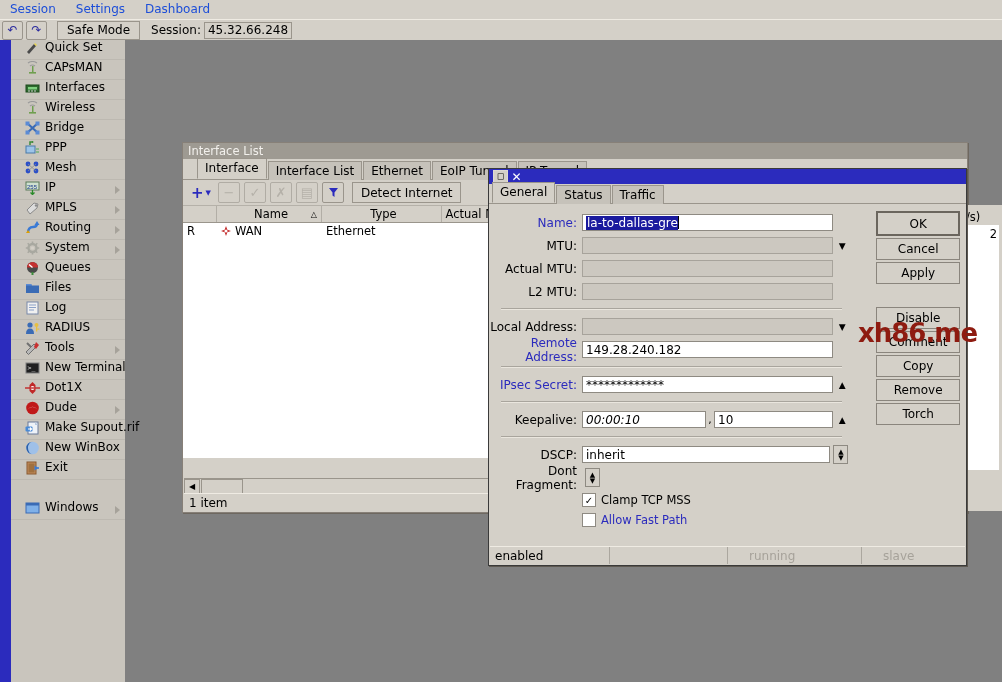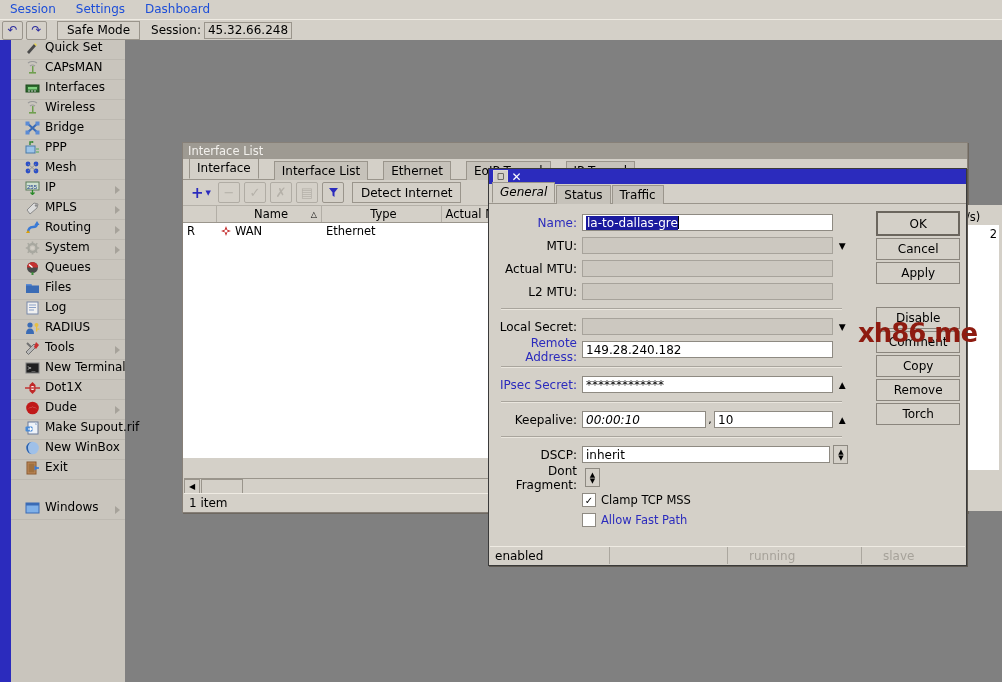--- a/index.html
+++ b/index.html
@@ -44,22 +44,22 @@
   .sbitem .lbl{white-space:nowrap;}
   .arw{position:absolute;right:5px;top:6px;width:0;height:0;
     border-left:5px solid #a6a29a;border-top:4px solid transparent;border-bottom:4px solid transparent;}
   .gap{height:20px;border-bottom:none;}
 
   
   .iwin{position:absolute;left:182px;top:142px;width:784px;height:369px;
     background:#d4d0c8;border:1px solid #878078;box-shadow:1px 1px 0 #6e6860;}
   .iwin-title{height:16px;background:#9e9a92;color:#f2f0ec;
     display:flex;align-items:center;padding-left:5px;font-size:11.5px;}
-  .itabs{height:20px;display:flex;align-items:flex-end;padding-left:6px;
-    border-bottom:1px solid #9a958c;background:#d4d0c8;gap:14px;}
+  .itabs{height:20px;display:flex;align-items:flex-end;padding-left:14px;
+    border-bottom:1px solid #9a958c;background:#d4d0c8;}
   .itab{padding:2px 7px 2px 7px;font-size:12px;border:1px solid #9a958c;
     border-bottom:none;background:#c6c2ba;margin-right:1px;position:relative;top:1px;}
   .itab.sel{background:#d4d0c8;top:0;padding-bottom:3px;border-bottom:1px solid #d4d0c8;}
   .itoolbar{height:25px;display:flex;align-items:center;padding-left:5px;gap:4px;
     border-bottom:1px solid #b5b1a9;}
   .ibtn{width:20px;height:19px;border:1px solid #b0aca4;background:#d4d0c8;
     display:flex;align-items:center;justify-content:center;font-size:13px;color:#b5b1a9;border-radius:2px;}
   .ibtn.on{color:#2b2bbd;border-color:#9a958c;}
   .ibtn.plain{border:none;background:transparent;}
   .detect{height:19px;border:1px solid #9a958c;background:#d4d0c8;
@@ -85,21 +85,21 @@
     padding-left:4px;color:#fff;font-size:11.5px;}
   .dlg-title .t{flex:1;}
   .winbtn{width:13px;height:12px;border:1px solid #dedad2;background:#d4d0c8;
     margin-right:2px;display:flex;align-items:center;justify-content:center;
     color:#000;font-size:9px;line-height:1;}
   .winbtn.x{border:none;background:transparent;color:#fff;font-size:12px;font-weight:bold;}
   .dtabs{height:19px;display:flex;align-items:flex-end;padding-left:3px;
     border-bottom:1px solid #9a958c;}
   .dtab{padding:2px 7px;font-size:12px;border:1px solid #9a958c;border-bottom:none;
     background:#c6c2ba;margin-right:1px;position:relative;top:1px;}
-  .dtab.sel{background:#d4d0c8;top:0;padding-bottom:3px;border-bottom:1px solid #d4d0c8;font-style:italic;}
+  .dtab.sel{background:#d4d0c8;top:0;padding-bottom:3px;border-bottom:1px solid #d4d0c8;}
   .dbody{display:flex;height:340px;gap:16px;}
   .form{width:378px;padding-top:8px;box-sizing:border-box;position:relative;}
   .sep{height:1px;background:#a9a59d;margin:6px 12px 6px 12px;border-bottom:1px solid #eae6de;}
   .row{display:flex;align-items:center;height:21px;margin-bottom:2px;padding-right:6px;}
   .lab{width:88px;text-align:right;padding-right:5px;font-size:12px;flex:0 0 auto;}
   .lab.blue{color:#2b2bbd;}
   .fld{flex:1;height:17px;border:1px solid #8e8a82;background:#fff;
     display:flex;align-items:center;padding-left:3px;box-sizing:border-box;font-size:12px;}
   .fld.dis{background:#ccc8c0;border-color:#a7a39b;}
   .sel-text{background:#1a1a9e;color:#fff;padding:0 0 0 1px;}
@@ -512,21 +512,21 @@
 
         <div class="row">
           <div class="lab">L2 MTU:</div>
           <div class="fld dis"></div>
           <div class="dd" style="visibility:hidden;"></div>
         </div>
 
         <div class="sep"></div>
 
         <div class="row">
-          <div class="lab">Local Secret:</div>
+          <div class="lab">Local Address:</div>
           <div class="fld dis"></div>
           <div class="dd">▼</div>
         </div>
 
         <div class="row">
           <div class="lab blue">Remote Address:</div>
           <div class="fld">149.28.240.182</div>
           <div class="dd" style="visibility:hidden;"></div>
         </div>
 

